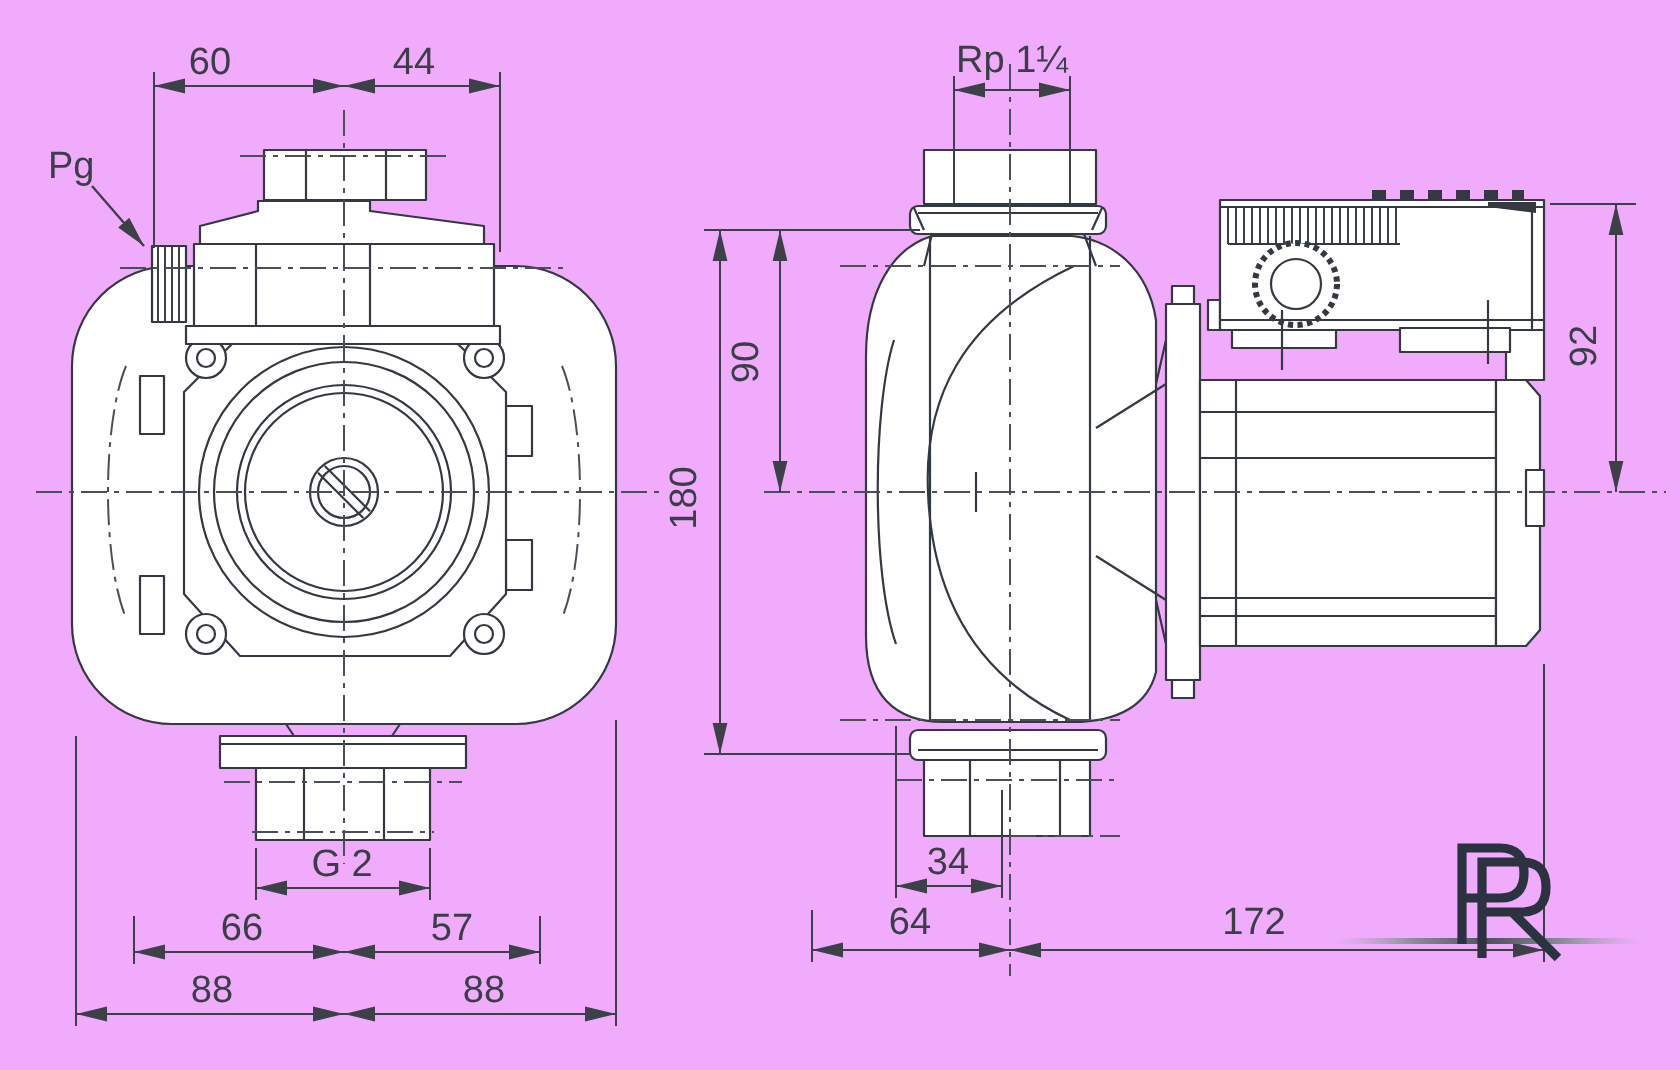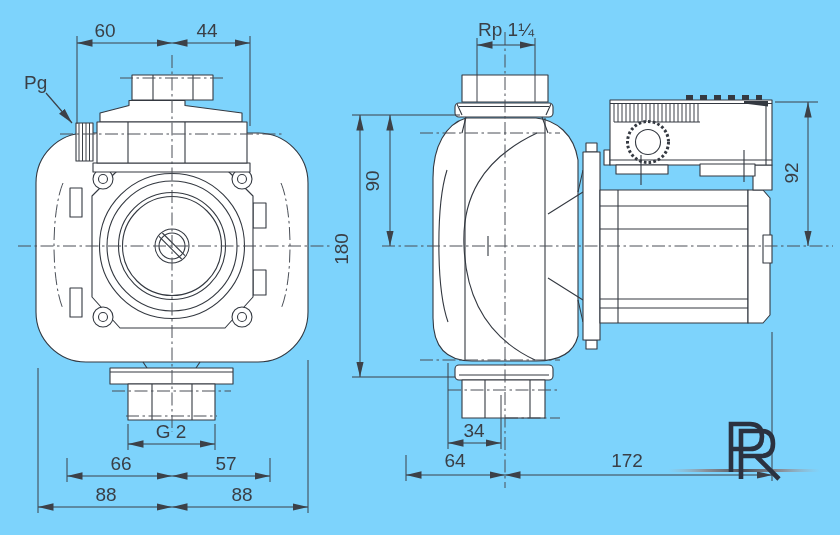--- a/index.html
+++ b/index.html
@@ -1,16 +1,16 @@
 <!DOCTYPE html>
 <html><head>
 <meta charset="utf-8">
 <style>
   html,body{margin:0;padding:0;background:#fff;}
-  .stage{position:relative;width:840px;height:535px;background:#7dd3fc;overflow:hidden;
+  .stage{position:relative;width:840px;height:535px;background:#f0abfc;overflow:hidden;
          font-family:"Liberation Sans", sans-serif;}
   svg{display:block}
   .p{fill:#ffffff;stroke:#343941;stroke-width:1.1;stroke-linejoin:round;}
   .l{fill:none;stroke:#343941;stroke-width:1.1;stroke-linejoin:round;stroke-linecap:butt;}
   .thin{fill:none;stroke:#3c4148;stroke-width:1;}
   .cl{fill:none;stroke:#4a4f57;stroke-width:1;stroke-dasharray:13 3.5 2.5 3.5;}
   .dim{fill:none;stroke:#3c4148;stroke-width:1;marker-start:url(#aS);marker-end:url(#aE);}
   .lead{fill:none;stroke:#3c4148;stroke-width:1.2;marker-end:url(#aE);}
   .knurl{fill:#fff;stroke:#343941;stroke-width:3;stroke-dasharray:2.6 2.2;}
   .blk{fill:#343941;stroke:none;}

